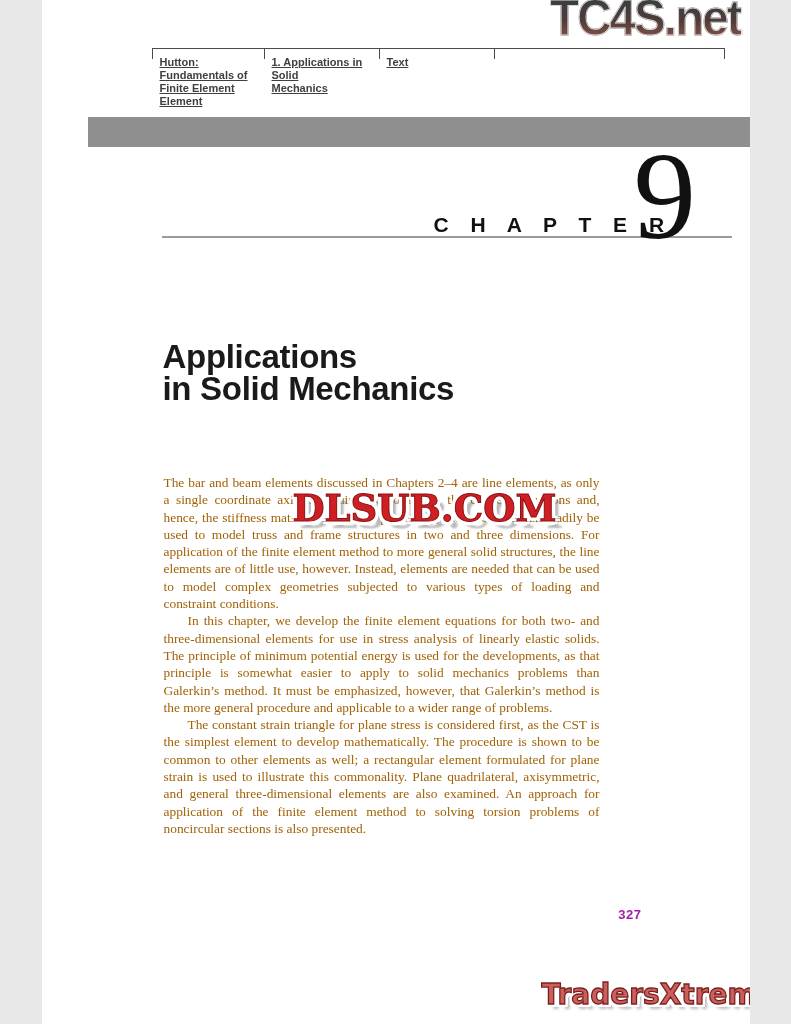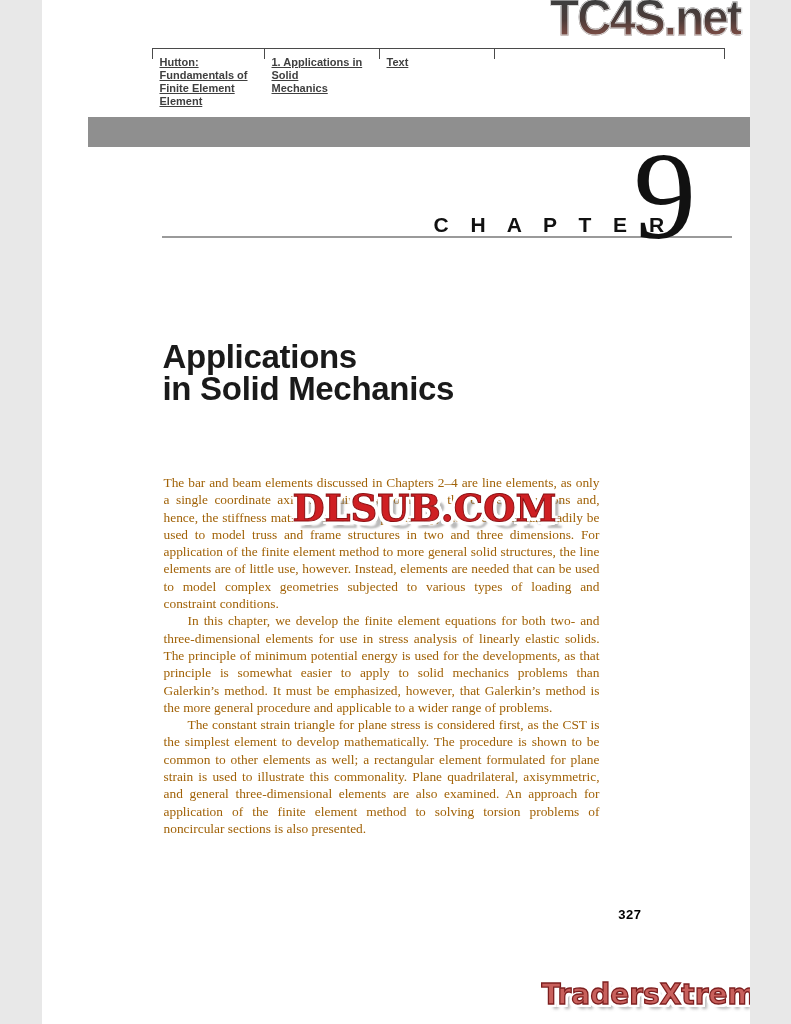--- a/index.html
+++ b/index.html
@@ -88,21 +88,21 @@
   .bodytext{
     position:absolute;left:122px;top:474px;width:436px;
     font-family:Liberation Serif, serif;font-size:13.4px;line-height:17.3px;
     color:#a16207;text-align:justify;
   }
   .bodytext p{margin:0;}
   .bodytext p.ind{text-indent:24px;}
 
   .pageno{
     position:absolute;right:108px;top:907px;
-    font-size:13px;font-weight:bold;color:#000000;letter-spacing:.5px;
+    font-size:13px;font-weight:bold;color:#a21caf;letter-spacing:.5px;
   }
 </style>
 </head>
 <body>
 
 <div class="page">
 
   <div class="wm-tc4s">TC4S.net</div>
 
   <div class="hdr">

